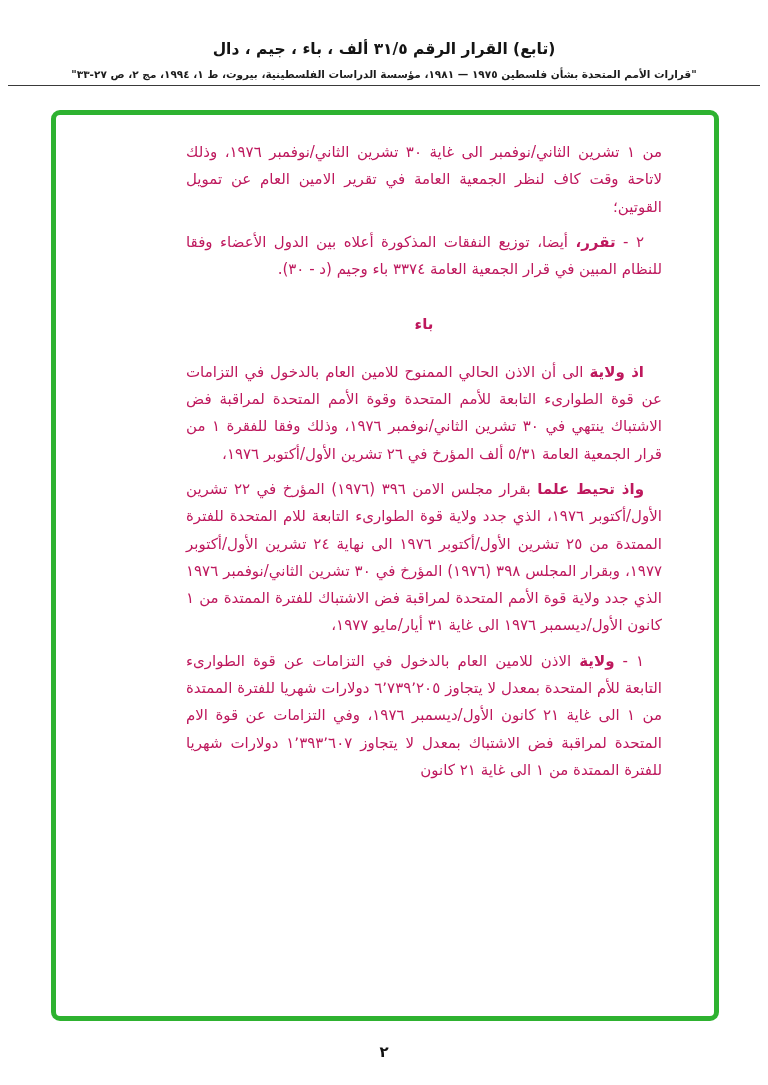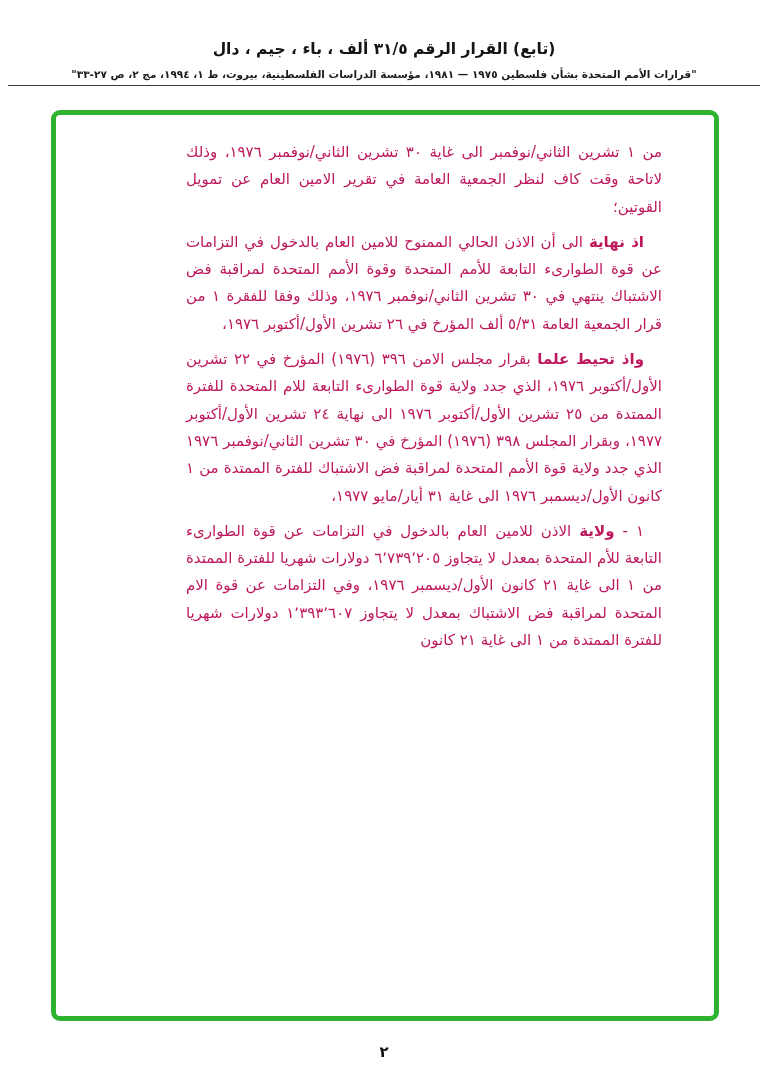--- a/index.html
+++ b/index.html
@@ -95,25 +95,27 @@
     <h1 class="doc-title">(تابع) القرار الرقم ٣١/٥ ألف ، باء ، جيم ، دال</h1>
     <div class="doc-source">"قرارات الأمم المتحدة بشأن فلسطين ١٩٧٥ — ١٩٨١، مؤسسة الدراسات الفلسطينية، بيروت، ط ١، ١٩٩٤، مج ٢، ص ٢٧-٣٣"</div>
     <div class="header-rule"></div>
   </div>
 
   <div class="frame">
     <div class="body-col">
 
       <p class="para"><span>من ١ تشرين الثاني/نوفمبر الى غاية ٣٠ تشرين الثاني/نوفمبر ١٩٧٦، وذلك لاتاحة وقت كاف لنظر الجمعية العامة في تقرير الامين العام عن تمويل القوتين؛</span></p>
 
+      <p class="para indent"><span>٢ - </span><span class="b">تقرر،</span><span> أيضا، توزيع النفقات المذكورة أعلاه بين الدول الأعضاء وفقا للنظام المبين في قرار الجمعية العامة ٣٣٧٤ باء وجيم (د - ٣٠).</span></p>
 
 
+      <div class="section-heading">باء</div>
 
 
-      <p class="para indent"><span class="b">اذ نهاية</span><span> الى أن الاذن الحالي الممنوح للامين العام بالدخول في التزامات عن قوة الطوارىء التابعة للأمم المتحدة وقوة الأمم المتحدة لمراقبة فض الاشتباك ينتهي في ٣٠ تشرين الثاني/نوفمبر ١٩٧٦، وذلك وفقا للفقرة ١ من قرار الجمعية العامة ٥/٣١ ألف المؤرخ في ٢٦ تشرين الأول/أكتوبر ١٩٧٦،</span></p>
+      <p class="para indent"><span class="b">اذ ولاية</span><span> الى أن الاذن الحالي الممنوح للامين العام بالدخول في التزامات عن قوة الطوارىء التابعة للأمم المتحدة وقوة الأمم المتحدة لمراقبة فض الاشتباك ينتهي في ٣٠ تشرين الثاني/نوفمبر ١٩٧٦، وذلك وفقا للفقرة ١ من قرار الجمعية العامة ٥/٣١ ألف المؤرخ في ٢٦ تشرين الأول/أكتوبر ١٩٧٦،</span></p>
 
       <p class="para indent"><span class="b">واذ تحيط علما</span><span> بقرار مجلس الامن ٣٩٦ (١٩٧٦) المؤرخ في ٢٢ تشرين الأول/أكتوبر ١٩٧٦، الذي جدد ولاية قوة الطوارىء التابعة للام المتحدة للفترة الممتدة من ٢٥ تشرين الأول/أكتوبر ١٩٧٦ الى نهاية ٢٤ تشرين الأول/أكتوبر ١٩٧٧، وبقرار المجلس ٣٩٨ (١٩٧٦) المؤرخ في ٣٠ تشرين الثاني/نوفمبر ١٩٧٦ الذي جدد ولاية قوة الأمم المتحدة لمراقبة فض الاشتباك للفترة الممتدة من ١ كانون الأول/ديسمبر ١٩٧٦ الى غاية ٣١ أيار/مايو ١٩٧٧،</span></p>
 
       <p class="para indent"><span>١ - </span><span class="b">ولاية</span><span> الاذن للامين العام بالدخول في التزامات عن قوة الطوارىء التابعة للأم المتحدة بمعدل لا يتجاوز ٦٬٧٣٩٬٢٠٥ دولارات شهريا للفترة الممتدة من ١ الى غاية ٢١ كانون الأول/ديسمبر ١٩٧٦، وفي التزامات عن قوة الام المتحدة لمراقبة فض الاشتباك بمعدل لا يتجاوز ١٬٣٩٣٬٦٠٧ دولارات شهريا للفترة الممتدة من ١ الى غاية ٢١ كانون</span></p>
 
     </div>
   </div>
 
   <div class="page-number">٢</div>
 

